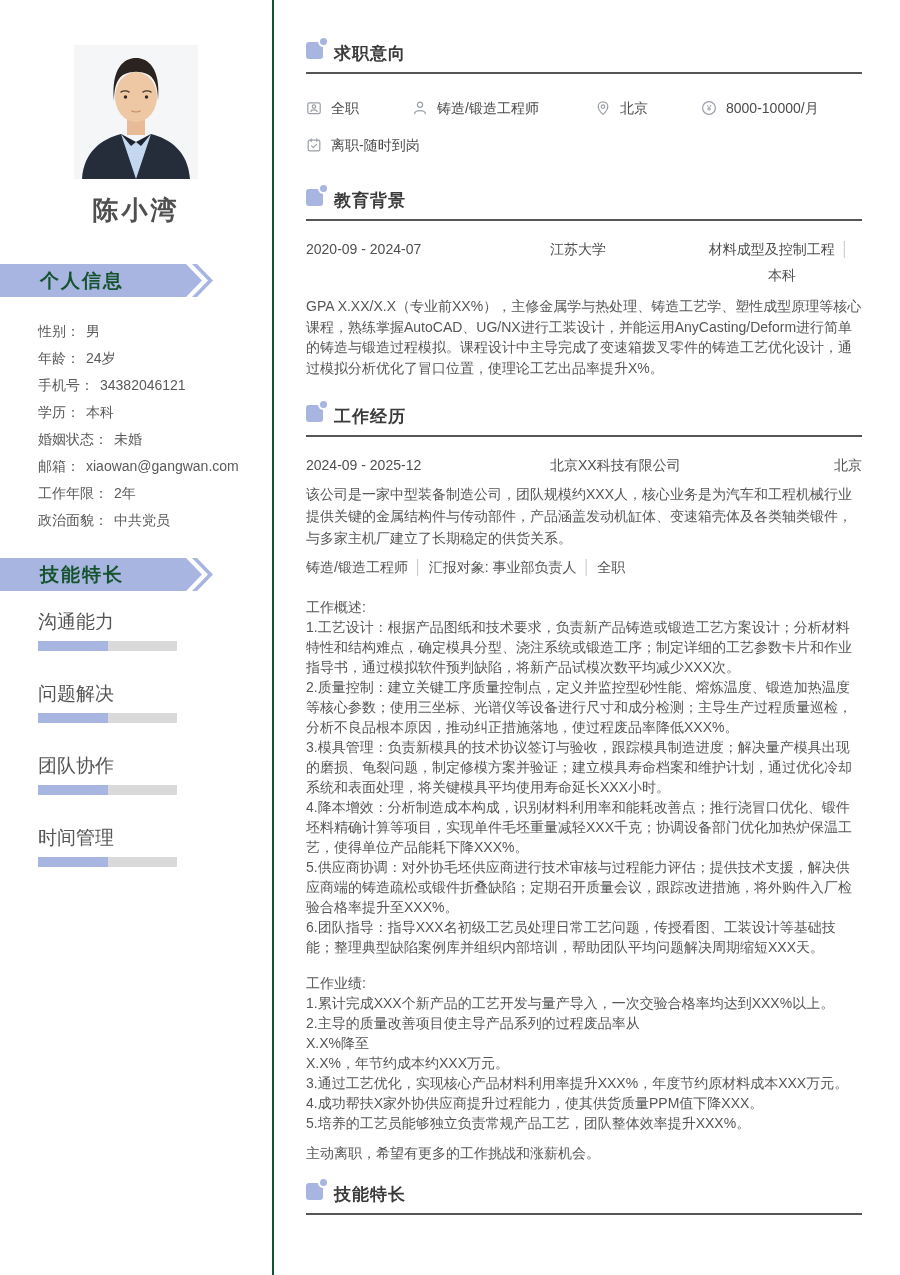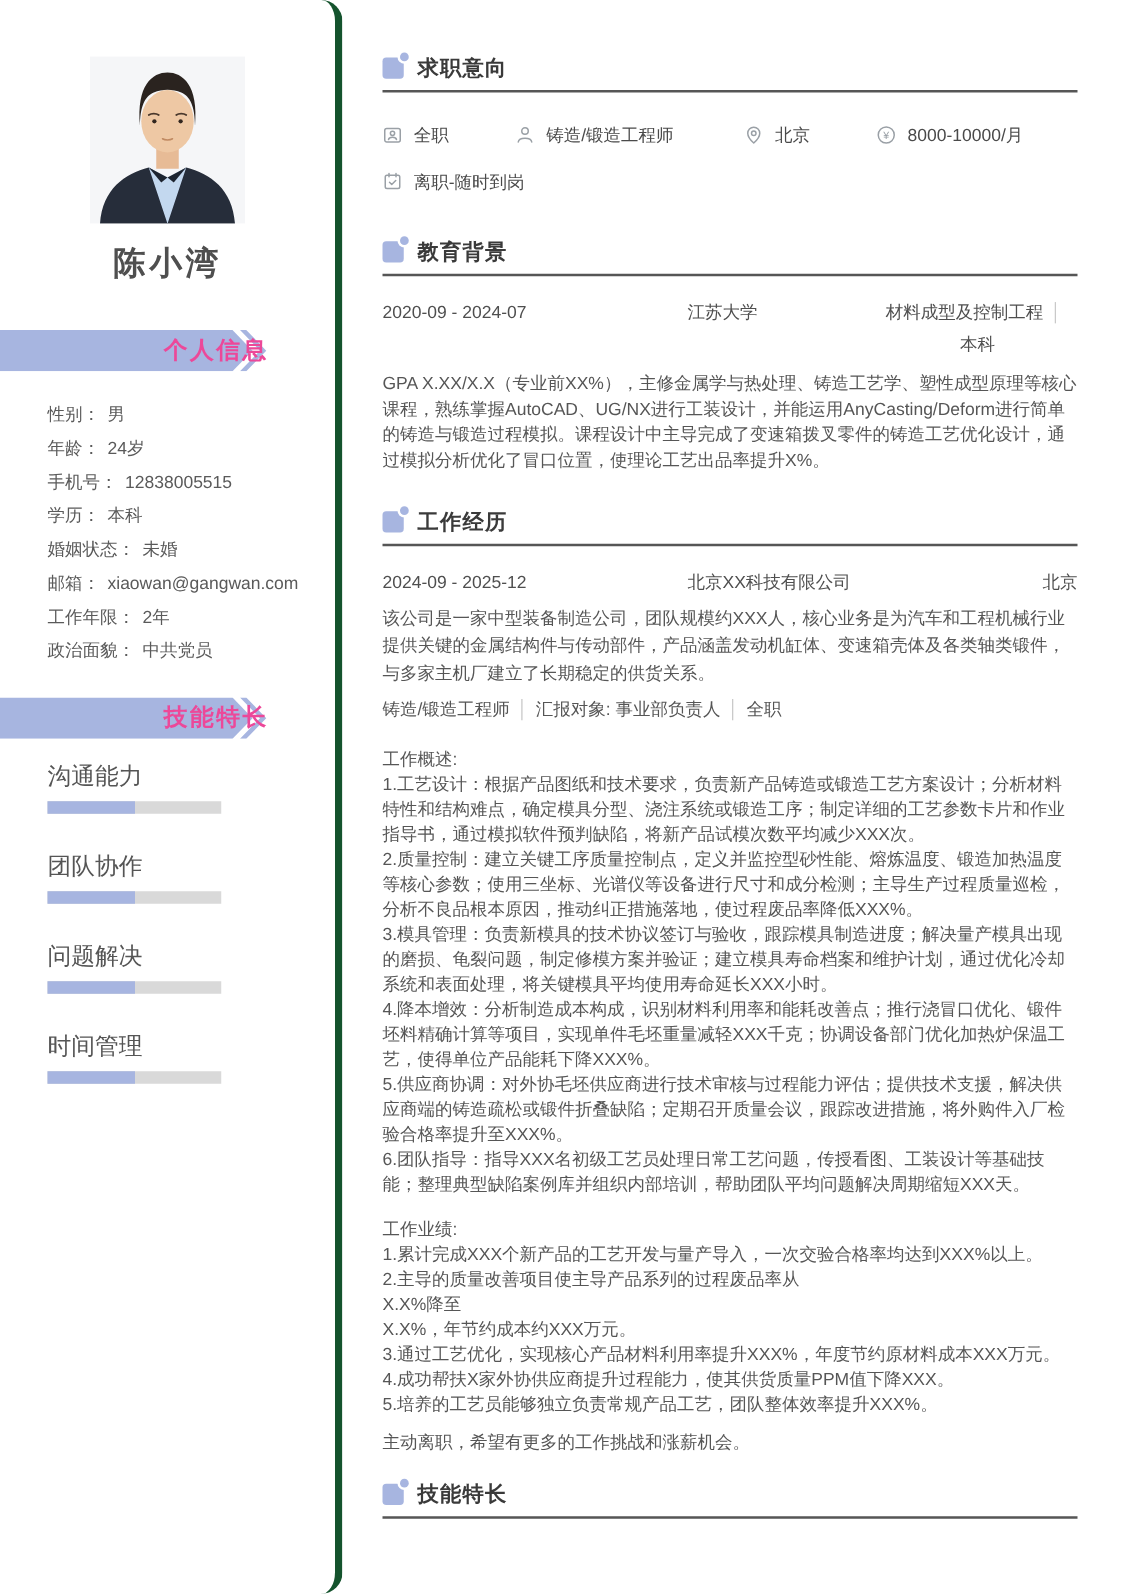--- a/index.html
+++ b/index.html
@@ -1,40 +1,40 @@
 <!DOCTYPE html>
 <html style="--accent: #a7b5e0;"><head>
 <meta charset="utf-8">
 <style>
   html,body{margin:0;padding:0;background:#fff;}
   body{width:900px;height:1275px;overflow:hidden;font-family:"Liberation Sans","DejaVu Sans",sans-serif;-webkit-font-smoothing:antialiased;}
   .page{display:flex;width:900px;height:1275px;background:#fff;}
 
   
-  .sidebar{width:274px;flex:0 0 274px;border-right:6px solid #14532d;box-sizing:border-box;border-radius:17px;}
+  .sidebar{width:274px;flex:0 0 274px;border-right:2px solid #14532d;box-sizing:border-box;}
   .photo{width:124px;height:134px;margin:45px auto 0 auto;overflow:hidden;}
   .name{margin:14px 0 0 0;text-align:center;font-size:26px;font-weight:bold;color:#4f4f4f;letter-spacing:3px;}
   .banner{position:relative;width:215px;height:33px;margin-top:36px;}
   .banner.skills-banner{margin-top:24px;}
   .banner svg{position:absolute;left:0;top:0;}
-  .banner .banner-label{position:absolute;left:0;right:0;top:0;line-height:33px;text-align:right;padding-left:40px;color:#ec4899;font-size:19px;font-weight:bold;letter-spacing:2px;}
+  .banner .banner-label{position:absolute;left:0;right:0;top:0;line-height:33px;text-align:left;padding-left:40px;color:#14532d;font-size:19px;font-weight:bold;letter-spacing:2px;}
   .banner-shape{fill:var(--accent);}
   .info-list{list-style:none;margin:21px 0 0 0;padding:0 0 0 38px;}
   .info-item{font-size:14px;color:#5a5a5a;line-height:27px;white-space:nowrap;}
   .info-colon{margin-right:6px;}
   .skill-list{margin:21px 0 0 0;padding:0 0 0 38px;}
   .skill-group{margin-bottom:33px;}
   .skill-name{font-size:19px;color:#555;line-height:20px;}
   .skill-track{width:139px;height:10px;background:#d9d9d9;margin-top:9px;}
   .skill-fill{height:10px;background:var(--accent);width:50%;}
 
   
   .main{flex:1;padding:42px 38px 0 32px;box-sizing:border-box;}
   .sec-head{margin:0;}
-  .sec-title-row{display:flex;align-items:center;height:24px;}
+  .sec-title-row{display:flex;height:24px;}
   .sec-icon{position:relative;width:17px;height:17px;background:var(--accent);border-radius:3px;display:inline-block;flex:0 0 17px;}
   .sec-icon .dot{position:absolute;top:-4px;right:-4px;width:7px;height:7px;border-radius:50%;background:var(--accent);box-shadow:0 0 0 2px #fff;}
   .sec-title{margin:0 0 0 11px;font-size:17px;font-weight:bold;color:#3a3a3a;letter-spacing:1px;}
   .rule{border-bottom:2px solid #565656;margin-top:6px;}
 
   .intent-grid{margin-top:24px;font-size:14px;color:#4a4a4a;}
   .intent-row{display:flex;line-height:20px;margin-bottom:17px;}
   .intent-item{display:flex;align-items:center;}
   .intent-item .ic{margin-right:9px;display:inline-flex;}
   .w1{width:106px;}.w2{width:183px;}.w3{width:106px;}
@@ -89,21 +89,21 @@
       <svg width="215" height="33" viewBox="0 0 215 33">
         <path class="banner-shape" d="M0,0 H186 L202,16.5 L186,33 H0 Z"></path>
         <path class="banner-shape" d="M192,0 H197 L213,16.5 L197,33 H192 L208,16.5 Z"></path>
       </svg>
       <span class="banner-label">个人信息</span>
     </div>
 
     <ul class="info-list">
       <li class="info-item"><span>性别</span><span class="info-colon">：</span><span>男</span></li>
       <li class="info-item"><span>年龄</span><span class="info-colon">：</span><span>24岁</span></li>
-      <li class="info-item"><span>手机号</span><span class="info-colon">：</span><span>12838005515</span></li>
+      <li class="info-item"><span>手机号</span><span class="info-colon">：</span><span>34382046121</span></li>
       <li class="info-item"><span>学历</span><span class="info-colon">：</span><span>本科</span></li>
       <li class="info-item"><span>婚姻状态</span><span class="info-colon">：</span><span>未婚</span></li>
       <li class="info-item"><span>邮箱</span><span class="info-colon">：</span><span>xiaowan@gangwan.com</span></li>
       <li class="info-item"><span>工作年限</span><span class="info-colon">：</span><span>2年</span></li>
       <li class="info-item"><span>政治面貌</span><span class="info-colon">：</span><span>中共党员</span></li>
     </ul>
 
     <div class="banner skills-banner">
       <svg width="215" height="33" viewBox="0 0 215 33">
         <path class="banner-shape" d="M0,0 H186 L202,16.5 L186,33 H0 Z"></path>
@@ -113,27 +113,27 @@
     </div>
 
     <div class="skill-list">
       <div class="skill-group">
         <div class="skill-name">沟通能力</div>
         <div class="skill-track">
             <div class="skill-fill" style="width: 50%;"></div>
           </div>
       </div>
       <div class="skill-group">
+        <div class="skill-name">问题解决</div>
+        <div class="skill-track">
+            <div class="skill-fill" style="width: 50%;"></div>
+          </div>
+      </div>
+      <div class="skill-group">
         <div class="skill-name">团队协作</div>
-        <div class="skill-track">
-            <div class="skill-fill" style="width: 50%;"></div>
-          </div>
-      </div>
-      <div class="skill-group">
-        <div class="skill-name">问题解决</div>
         <div class="skill-track">
             <div class="skill-fill" style="width: 50%;"></div>
           </div>
       </div>
       <div class="skill-group">
         <div class="skill-name">时间管理</div>
         <div class="skill-track">
             <div class="skill-fill" style="width: 50%;"></div>
           </div>
       </div>

